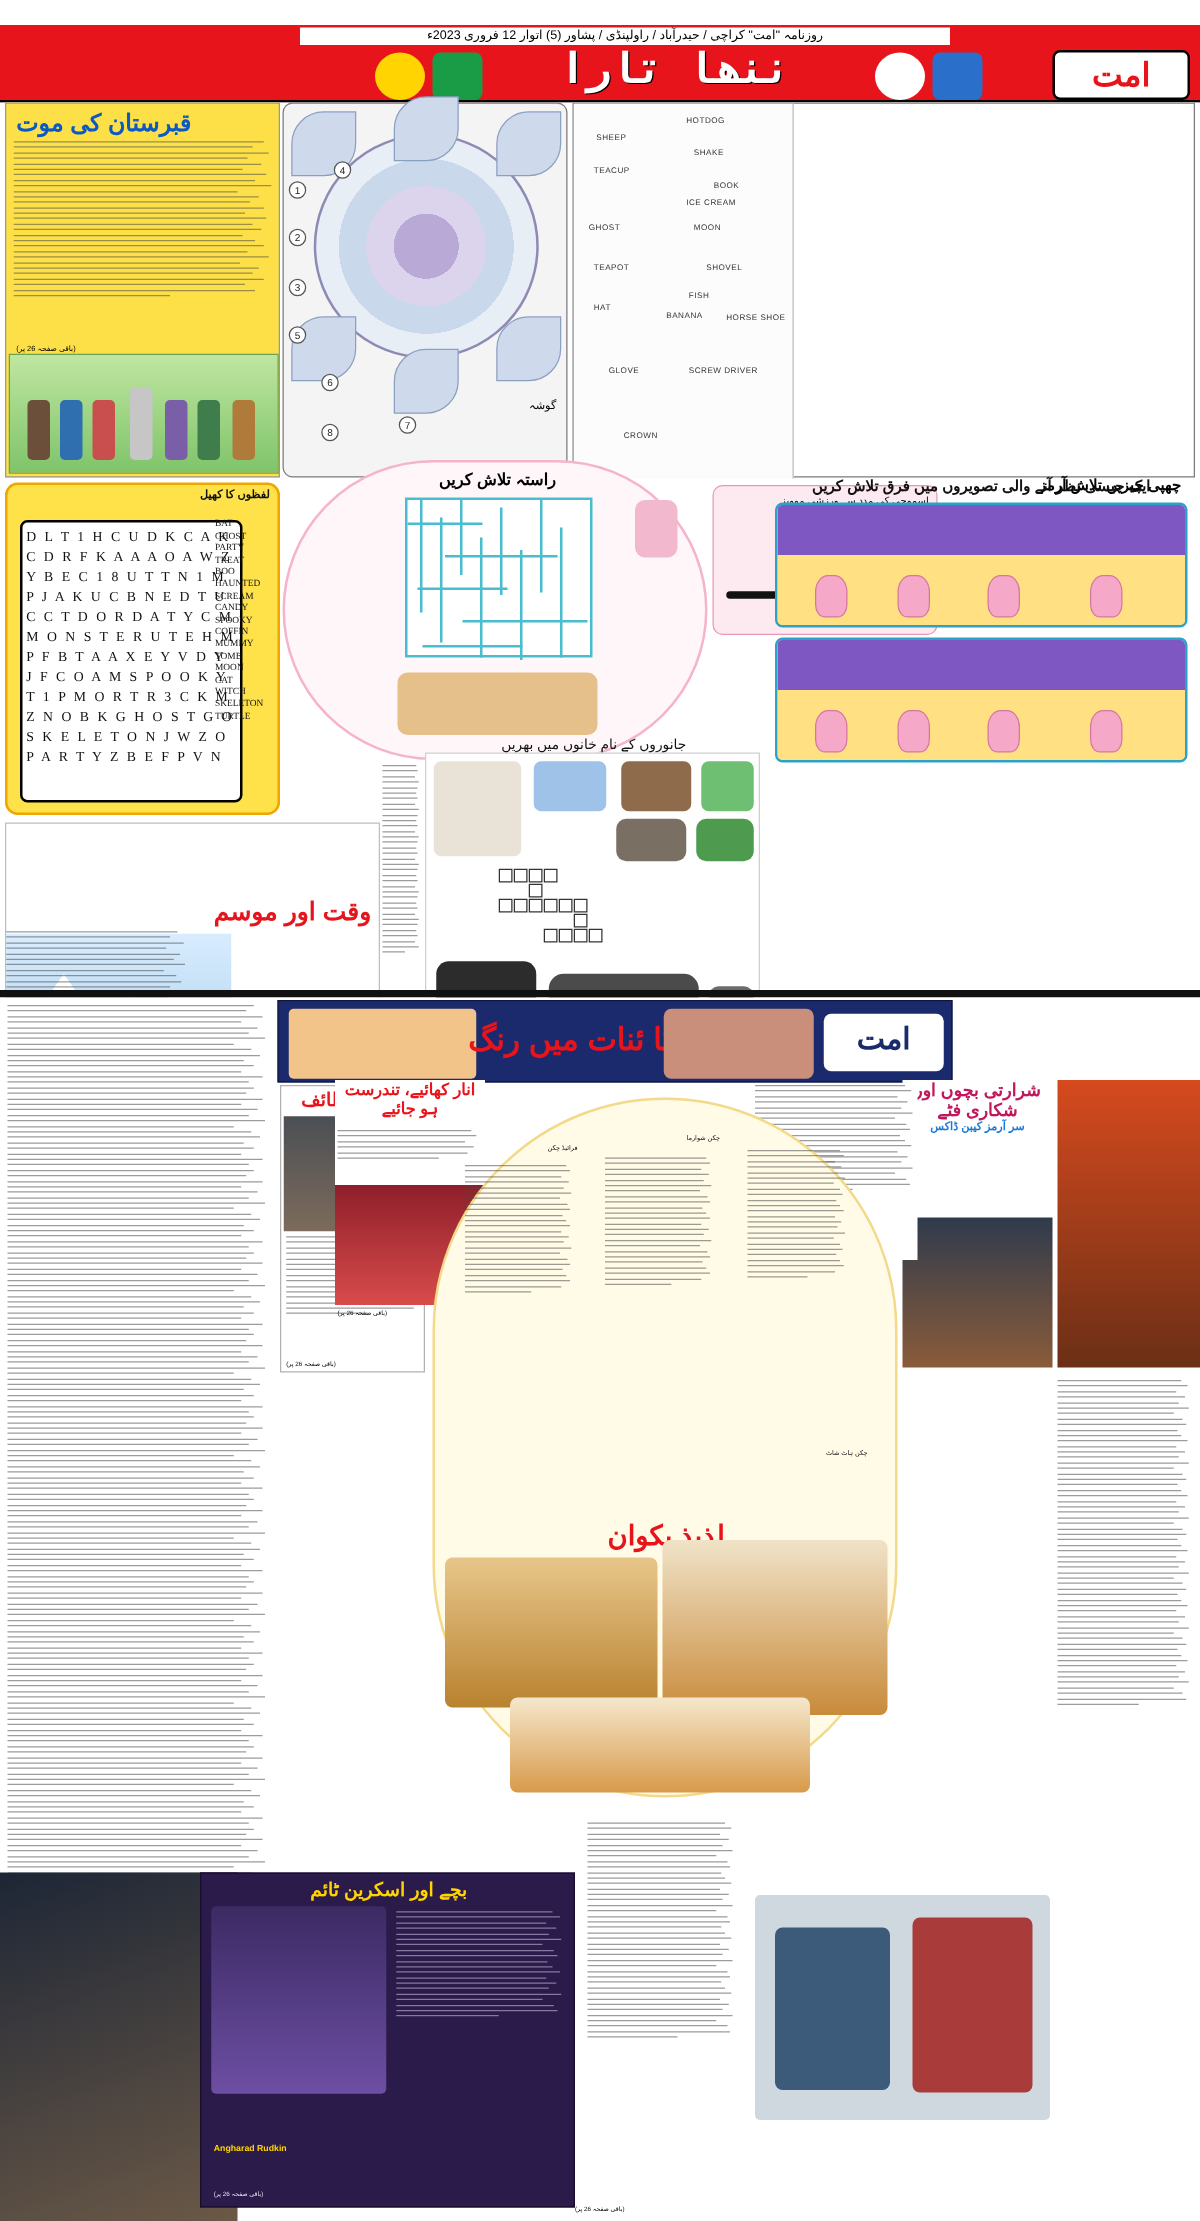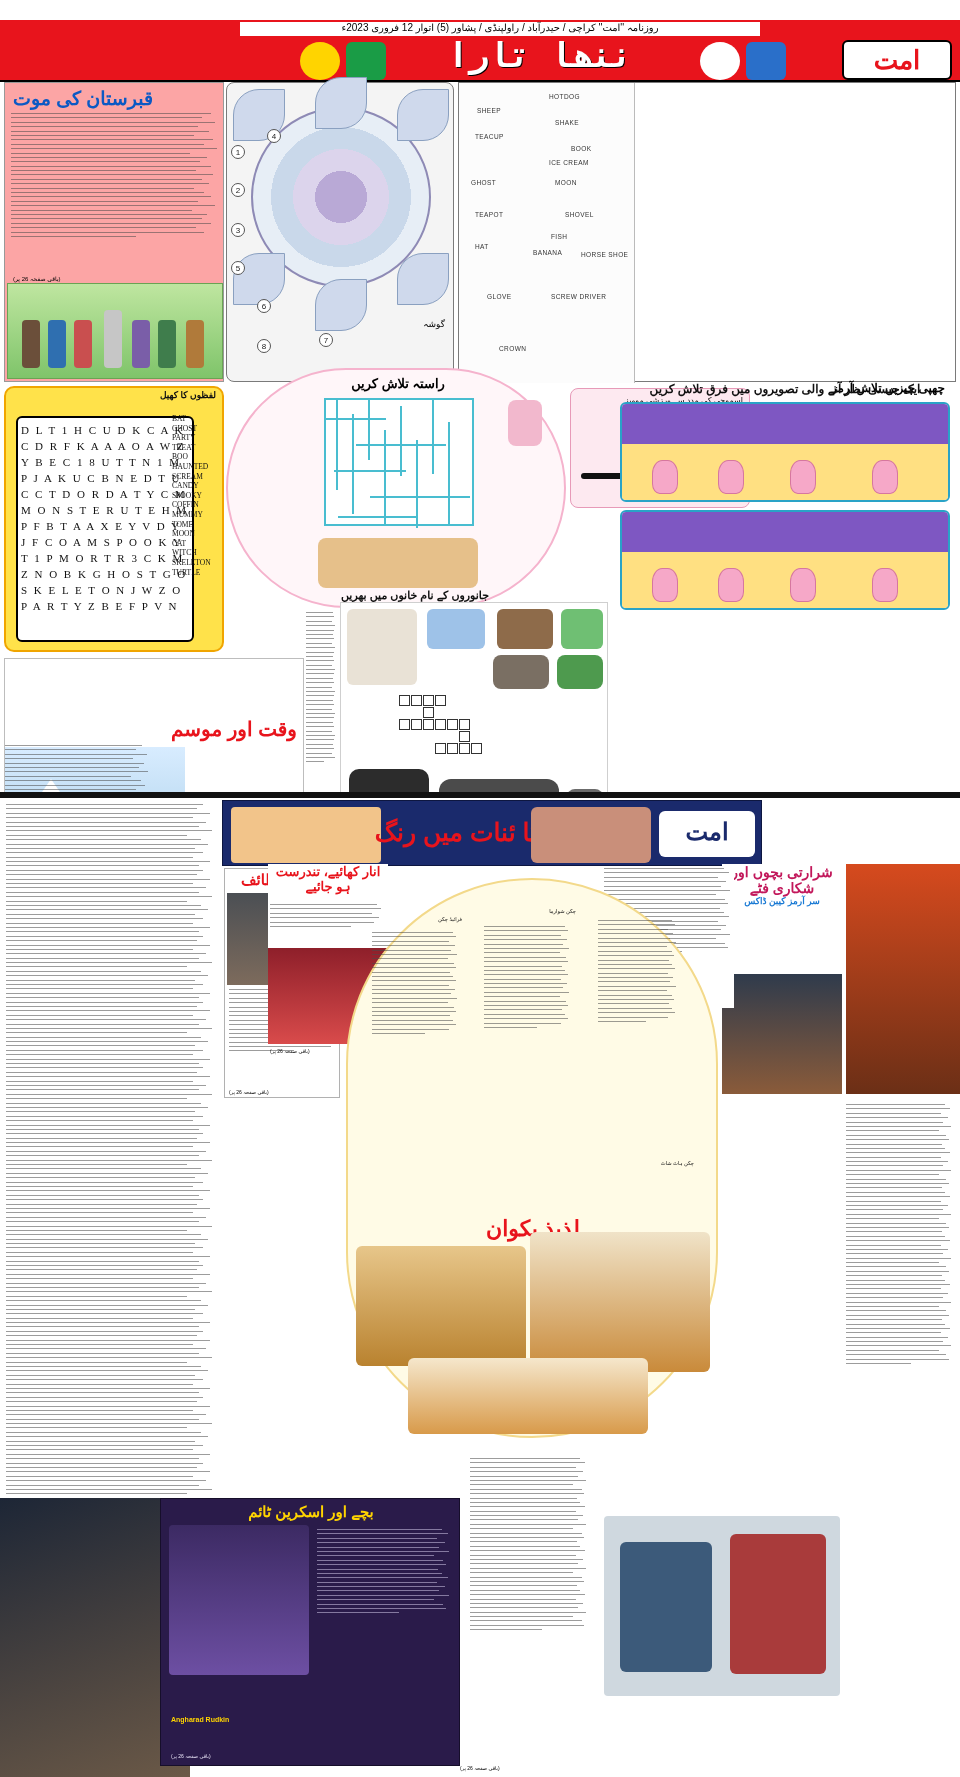--- a/index.html
+++ b/index.html
@@ -51,21 +51,21 @@
   .lines { position:absolute; left:0; top:0; right:0; bottom:0; }
   .lines i {
     display:block; height:1px; background:#4a4a4a; opacity:.55; margin:0 0 3.4px 0;
   }
 
   
   .kids { position:absolute; left:0; top:82px; width:960px; height:710px; background:#fff; }
 
   .qabristan {
     position:absolute; left:4px; top:0px; width:220px; height:300px;
-    background:#fca5a5; border:1px solid #999;
+    background:#fde047; border:1px solid #999;
   }
   .qabristan .title {
     position:absolute; left:8px; top:4px; width:204px; height:22px;
     color:#0b59c4; font-size:19px; font-weight:bold; text-align:left; direction:rtl;
   }
   .qab-art {
     position:absolute; left:2px; bottom:2px; width:216px; height:96px;
     background:linear-gradient(#bfe6a0,#7fc46a);
     border:1px solid #6aa354;
   }
@@ -141,21 +141,21 @@
     position:absolute; left:614px; top:300px; width:342px; height:250px;
   }
   .diff-title { position:absolute; left:0; top:0; width:342px; height:16px; font-size:12px; font-weight:bold; color:#111; direction:rtl; text-align:center;}
   .diff-img { position:absolute; left:6px; width:330px; height:100px; border:2px solid #2aa3c7; border-radius:6px; overflow:hidden; background:#ffe9f2;}
   .peppa { position:absolute; bottom:6px; width:26px; height:34px; background:#f6a8c8; border:1px solid #d6779f; border-radius:40% 40% 30% 30%; }
 
   .animals {
     position:absolute; left:340px; top:520px; width:268px; height:258px;
     background:#ffffff; border:1px solid #cfcfcf;
   }
-  .animals-title { position:absolute; left:0; top:-14px; width:268px; font-size:11px; font-weight:bold; direction:rtl; text-align:left; color:#111;}
+  .animals-title { position:absolute; left:0; top:-14px; width:268px; font-size:11px; font-weight:normal; direction:rtl; text-align:center; color:#111;}
   .cross { position:absolute; left:58px; top:92px; width:86px; height:66px; }
   .cross b { position:absolute; width:11px; height:11px; border:1px solid #333; background:#fff; display:block;}
 
   .weather {
     position:absolute; left:4px; top:576px; width:300px; height:210px;
     background:#ffffff; border:1px solid #bdbdbd;
   }
   .weather-title { position:absolute; right:6px; top:58px; width:150px; height:24px; color:#e8141c; font-size:20px; font-weight:bold; direction:rtl; text-align:right;}
   .mountain { position:absolute; left:0; bottom:0; width:180px; height:120px; background:linear-gradient(#d8ecff,#a9cfe8);}
   .snowcap { position:absolute; bottom:30px; width:0; height:0; border-left:40px solid transparent; border-right:40px solid transparent; border-bottom:58px solid #ffffff;}

